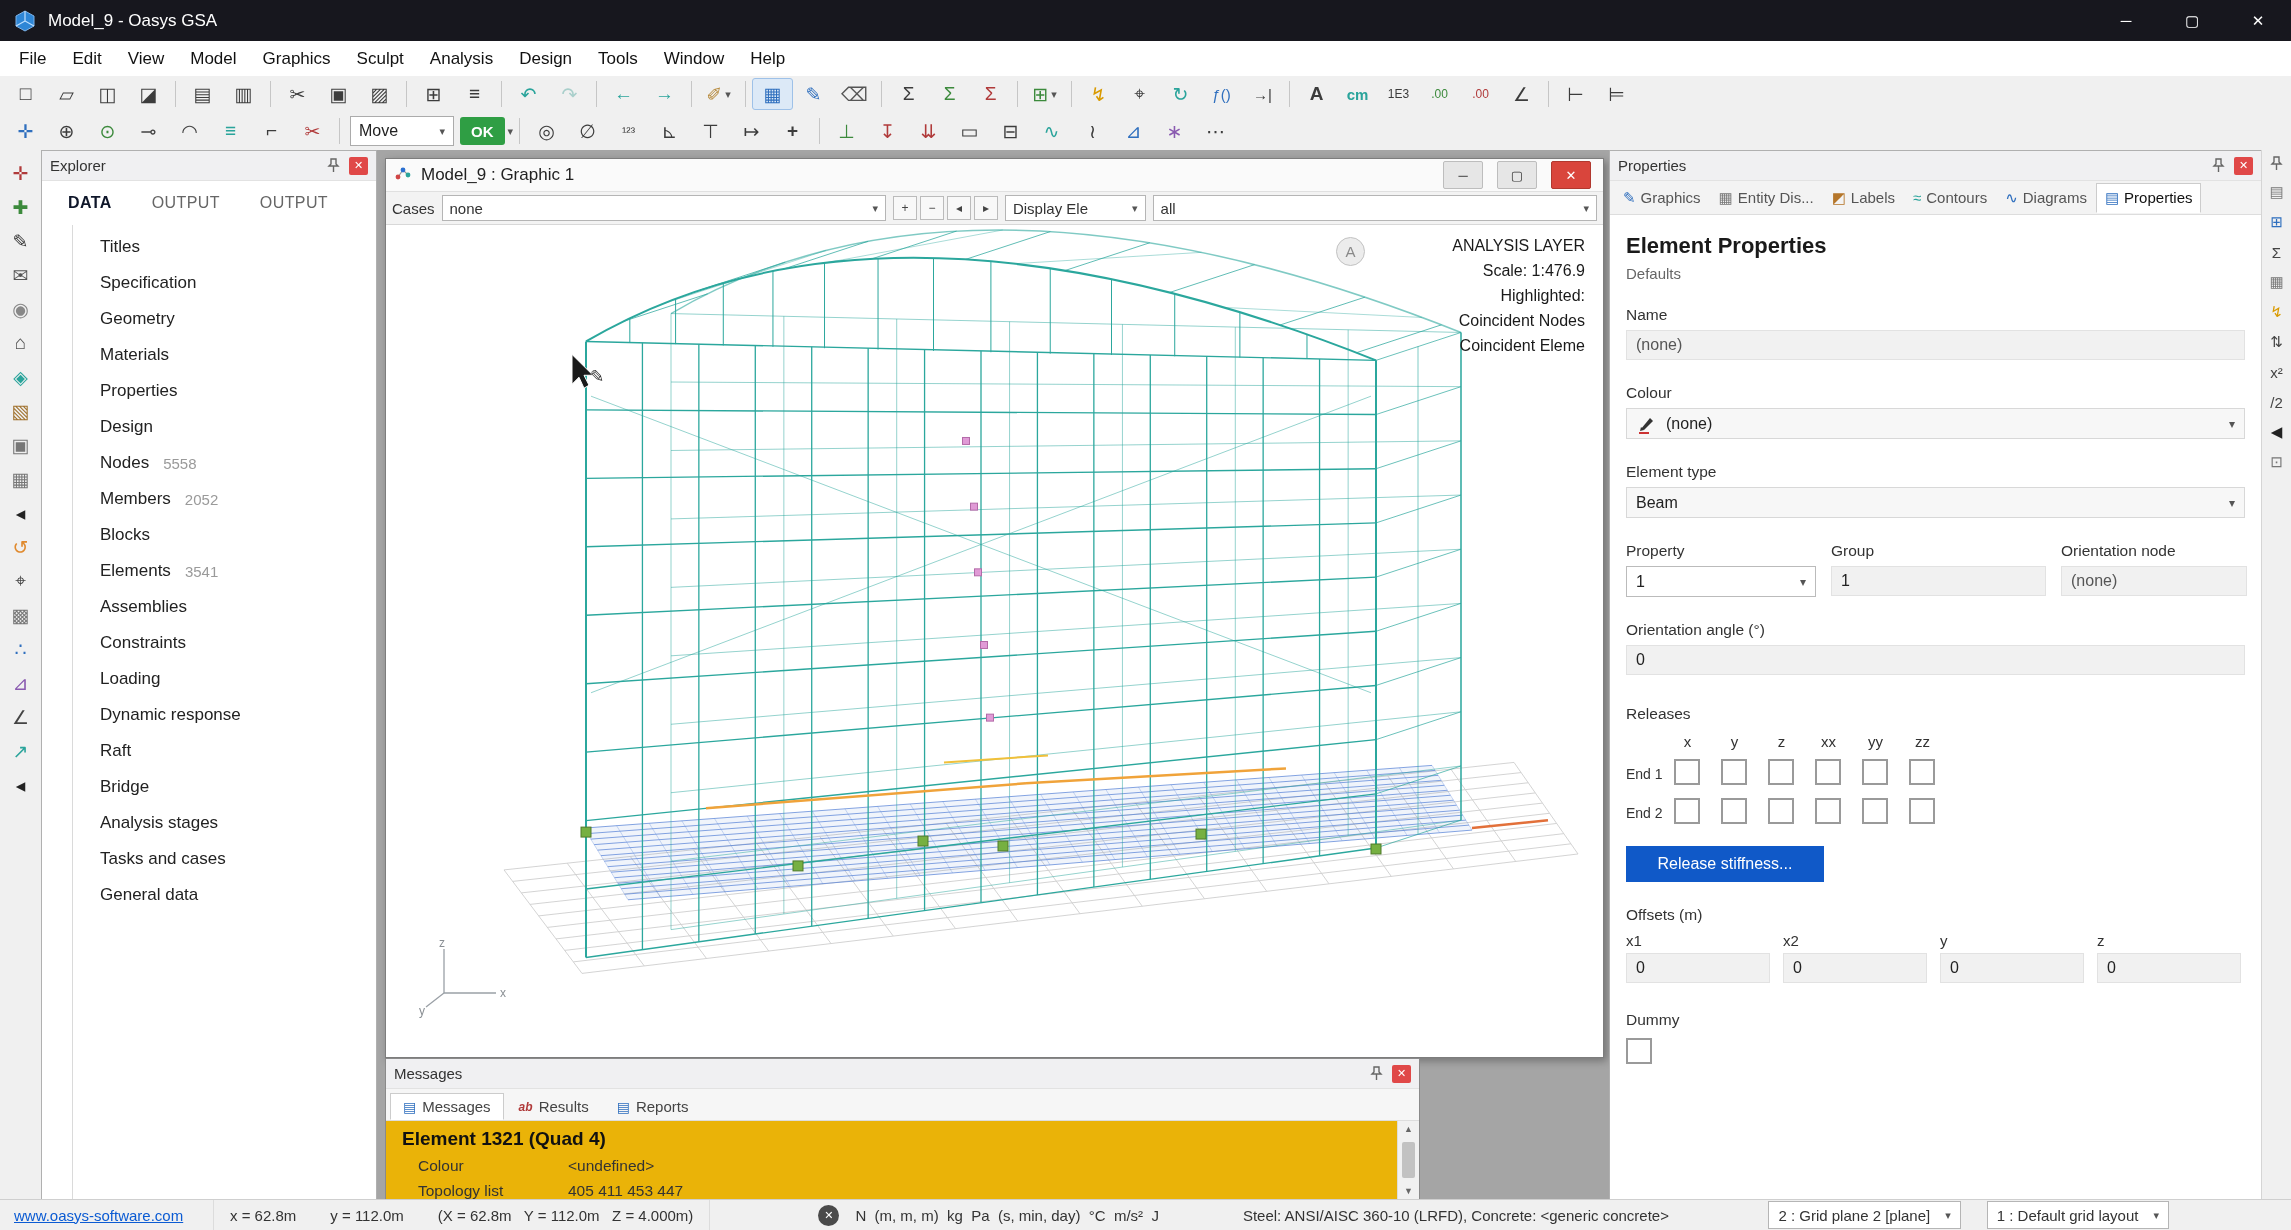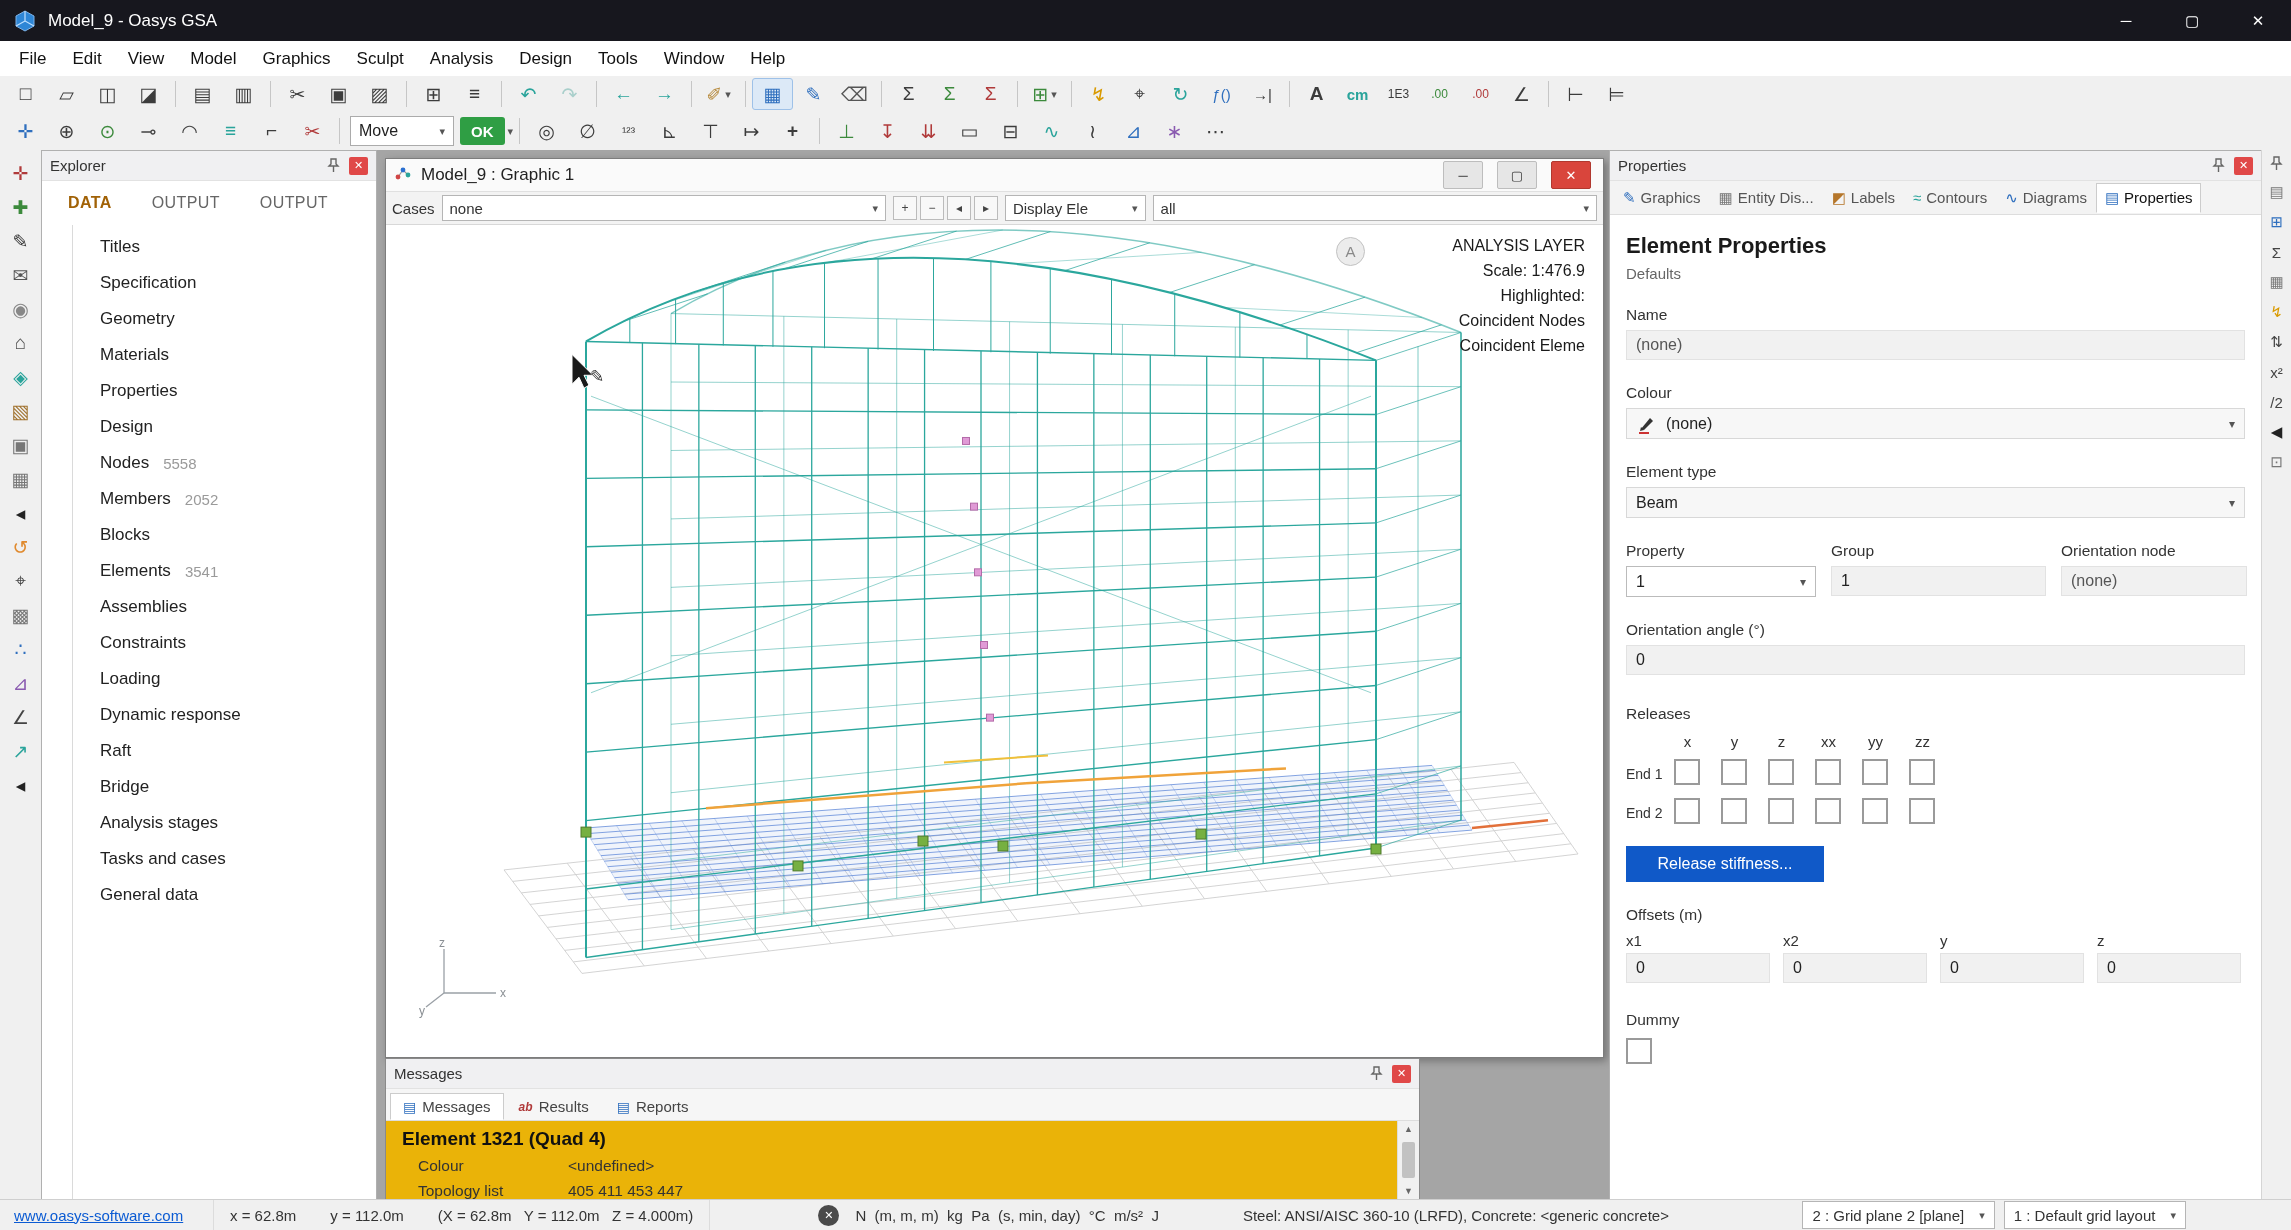--- a/index.html
+++ b/index.html
@@ -54,21 +54,21 @@
                 font-size:15px;color:#333;flex:0 0 auto;border-bottom:1px solid #e2e2e2}
   .panel-header .spacer{flex:1}
   .pin-wrap{display:flex;margin-right:8px}
   .close-btn{width:19px;height:18px;background:#e04848;border-radius:2px;color:#fff;font-size:11px;
              display:flex;align-items:center;justify-content:center}
 
   
   #explorer{left:41px;top:150px;width:336px;height:1050px}
   .explorer-tabs{display:flex;align-items:center;height:44px;padding-left:26px;flex:0 0 auto}
   .explorer-tab{font-size:16px;color:#666;margin-right:40px;letter-spacing:.4px}
-  .explorer-tab.active{color:#a16207;font-weight:bold}
+  .explorer-tab.active{color:#0f172a;font-weight:bold}
   .tree{flex:1;overflow:hidden;margin-left:30px;border-left:1px solid #dadada;padding-top:4px}
   .tree-item{position:relative;height:36px;display:flex;align-items:center;padding-left:27px;font-size:17px;color:#222}
   .tree-count{margin-left:14px;color:#9a9a9a;font-size:15px}
 
   
   #graphic-win{left:385px;top:158px;width:1219px;height:900px;border:1px solid #7d7d7d;
                box-shadow:3px 3px 8px rgba(0,0,0,.3)}
   .gw-titlebar{height:32px;background:#fafafa;display:flex;align-items:center;padding:0 8px;border-bottom:1px solid #e0e0e0}
   .gw-title{font-size:17px;color:#222;margin-left:9px}
   .gw-controls{margin-left:auto;display:flex;gap:14px;padding-right:4px}
@@ -151,21 +151,21 @@
              display:flex;align-items:center;font-size:15px;color:#333}
   .sb-link{color:#0b5bd3;text-decoration:underline;padding:0 14px;min-width:185px}
   .sb-coords{display:flex;gap:34px;padding:0 16px;border-left:1px solid #dcdcdc;border-right:1px solid #dcdcdc;
              height:100%;align-items:center;white-space:pre}
   .sb-err{width:21px;height:21px;border-radius:50%;background:#4a4a4a;color:#fff;font-size:11px;display:flex;
           align-items:center;justify-content:center;margin-left:108px;flex:0 0 auto}
   .sb-units{white-space:pre;margin-left:16px}
   .sb-materials{margin-left:84px;white-space:pre}
   .sb-spacer{flex:1}
   .sb-combo{height:26px;background:#fff;border:1px solid #b5b5b5;display:flex;align-items:center;
-            padding:0 9px;font-size:15px;gap:12px;margin-right:9px;white-space:nowrap}
+            padding:0 9px;font-size:15px;gap:12px;margin-right:26px;white-space:nowrap}
 </style>
 </head>
 <body>
 
 <div id="app">
 
   <div class="titlebar">
     <span class="app-icon">
       <svg width="22" height="22" viewBox="0 0 22 22">
         <polygon points="11,1 20,6 20,16 11,21 2,16 2,6" fill="#2e86d6" stroke="#7fb3e8" stroke-width="1"></polygon>

